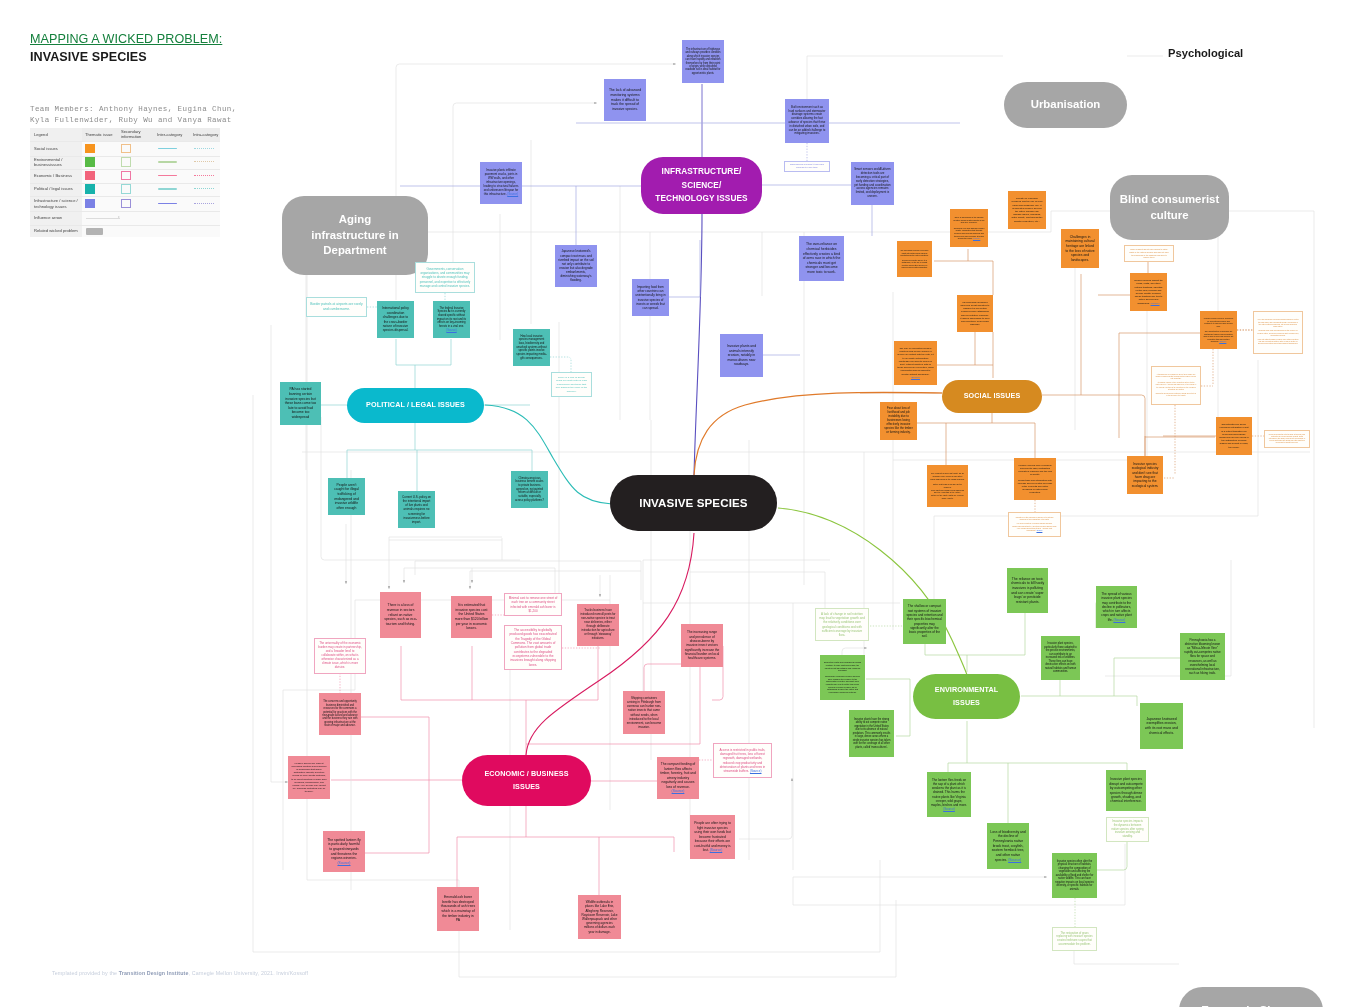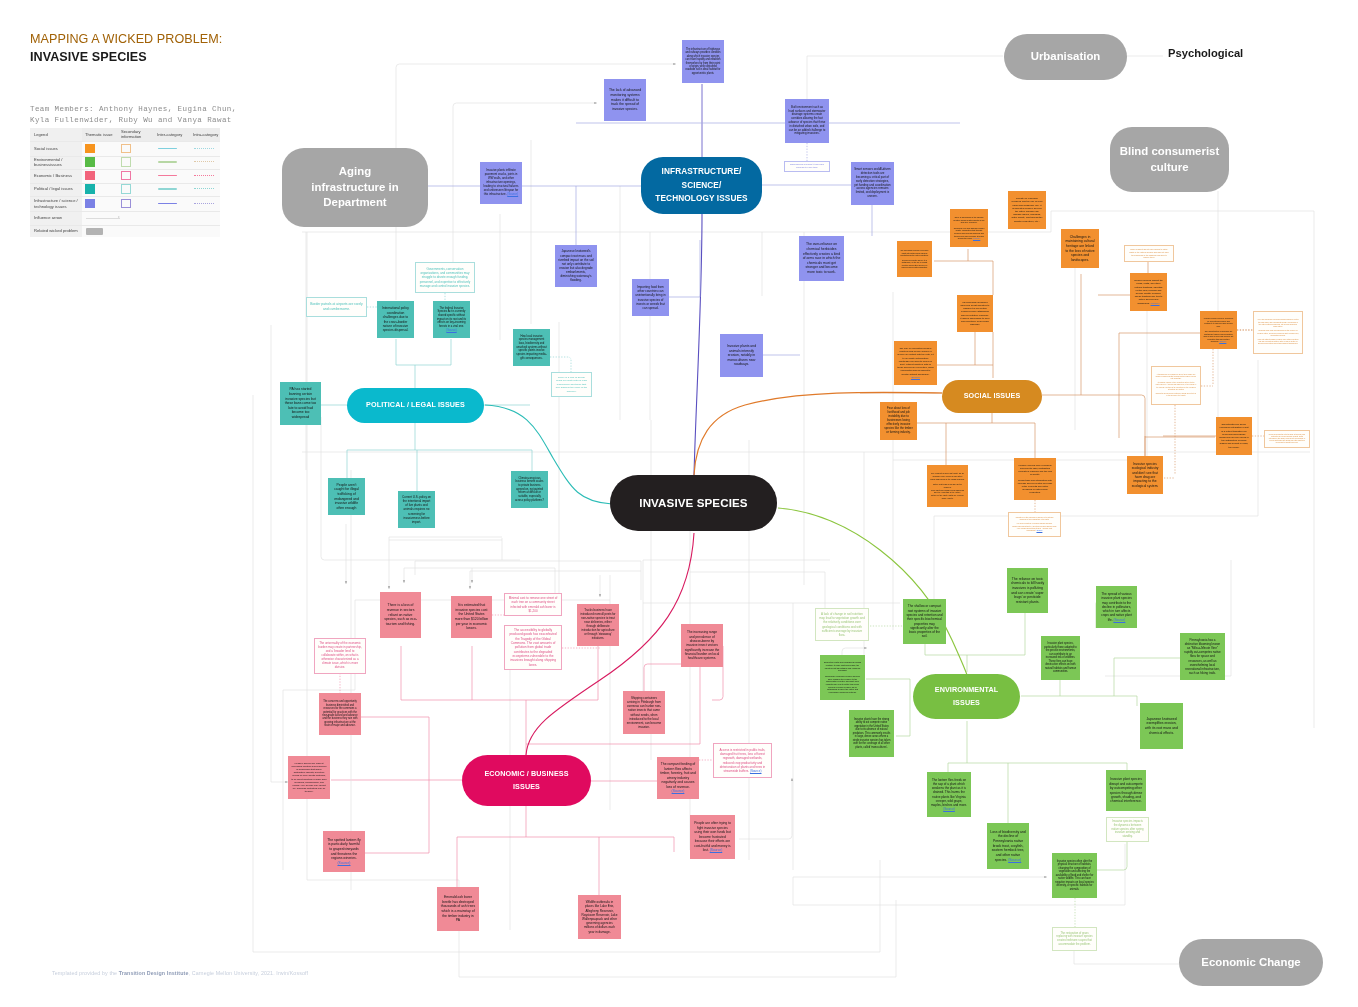--- a/index.html
+++ b/index.html
@@ -1,20 +1,20 @@
 <!DOCTYPE html>
 <html><head>
 <meta charset="utf-8">
 <style>
   html,body{margin:0;padding:0;background:#ffffff;}
   body{width:1358px;height:1007px;position:relative;overflow:hidden;
        font-family:"Liberation Sans",sans-serif;-webkit-font-smoothing:antialiased;}
   #stage{position:absolute;left:0;top:0;width:1358px;height:1007px;background:#ffffff;}
   svg#links{position:absolute;left:0;top:0;width:1358px;height:1007px;}
-  .ttl1{position:absolute;left:30px;top:32px;font-size:12.6px;color:#a16207;letter-spacing:.05px;}
+  .ttl1{position:absolute;left:30px;top:32px;font-size:12.6px;color:#15803d;letter-spacing:.05px;text-decoration:underline;}
   .ttl2{position:absolute;left:30px;top:50px;font-size:12.6px;color:#1a1a1a;font-weight:700;letter-spacing:.05px;}
   .team{position:absolute;left:30px;top:74px;font-size:7.5px;line-height:11.4px;color:#8d8d8d;
         font-family:"Liberation Mono",monospace;letter-spacing:.42px;white-space:pre-line;margin-top:30px;}
   .footer{position:absolute;left:52px;top:970px;font-size:5.3px;color:#c6cedc;letter-spacing:.12px;}
   .footer b{color:#8e9bb6;font-weight:700;}
 
   #legend{position:absolute;left:30px;top:128px;width:190px;height:109px;background:#fafafa;}
   #legend .hdrbg{position:absolute;left:0;top:0;width:190px;height:12.5px;background:#ececec;}
   #legend .colbg{position:absolute;left:0;top:0;width:52px;height:109px;background:#f0f0f0;}
   #legend .colhead{position:absolute;font-size:4.1px;color:#3f3f3f;line-height:5px;}
@@ -23,21 +23,21 @@
   #legend .swo{position:absolute;width:9.5px;height:9.5px;border:0.8px solid;background:#fafafa;box-sizing:border-box;}
   #legend .ln{position:absolute;height:1.1px;width:19px;border-radius:1px;}
   #legend .dln{position:absolute;height:0;width:20px;border-top:1.2px dotted;}
   #legend .div{position:absolute;left:0;width:190px;height:0.6px;background:#e9e9e9;}
   #legend .gray{position:absolute;width:17px;height:7px;background:#b3b3b3;border-radius:1px;}
   #legend .arrowln{position:absolute;height:0.6px;background:#dcdcdc;}
 
   .node{position:absolute;display:flex;align-items:center;justify-content:center;text-align:center;
         color:#fff;font-weight:700;white-space:pre-line;letter-spacing:.1px;}
   .rel{position:absolute;display:flex;align-items:center;justify-content:center;text-align:center;
-       color:#fff;font-weight:700;border-radius:999px;background:#a6a6a6;white-space:pre-line;line-height:1.35;}
+       color:#fff;font-weight:700;border-radius:999px;background:#a6a6a6;white-space:pre-line;line-height:1.35;margin-top:48px;}
   .relplain{position:absolute;color:#1a1a1a;font-weight:700;white-space:nowrap;}
 
   .note{position:absolute;text-align:center;overflow:hidden;box-sizing:border-box;
         display:flex;align-items:center;justify-content:center;padding:1px 3.2px;white-space:pre-line;}
   .note.pri{color:#141414;}
   .note.sec{background:#fffefb;border-width:0.6px;border-style:solid;}
   .note a{color:#3b6fe0;text-decoration:underline;}
 </style>
 </head>
 <body>
@@ -283,21 +283,21 @@
       <div class="div" style="top:82.5px"></div>
       <div class="rowlabel" style="top:87px">Influence arrow</div>
       <div class="arrowln" style="left:56px;top:89.6px;width:34px"></div>
       <div style="position:absolute;left:88px;top:87.9px;width:0;height:0;border-left:2.6px solid #d0d0d0;border-top:1.7px solid transparent;border-bottom:1.7px solid transparent"></div>
       <div class="div" style="top:96.5px"></div>
       <div class="rowlabel" style="top:100.3px">Related wicked problem</div>
       <div class="gray" style="left:56px;top:99.5px"></div>
     </div>
   <div id="nodes-layer">
       <div class="node" style="left:610px;top:475px;width:167px;height:56px;background:#231f20;font-size:11.6px;line-height:1.2;border-radius:999px">INVASIVE SPECIES</div>
-      <div class="node" style="left:641px;top:157px;width:121px;height:57px;background:#0369a1;font-size:8.25px;line-height:1.68;border-radius:22px">INFRASTRUCTURE/
+      <div class="node" style="left:641px;top:157px;width:121px;height:57px;background:#a21caf;font-size:8.25px;line-height:1.68;border-radius:22px">INFRASTRUCTURE/
 SCIENCE/
 TECHNOLOGY ISSUES</div>
       <div class="node" style="left:347px;top:388px;width:137px;height:35px;background:#0ab9cd;font-size:7.2px;line-height:1.2;border-radius:999px">POLITICAL / LEGAL ISSUES</div>
       <div class="node" style="left:942px;top:380px;width:100px;height:33px;background:#d68a20;font-size:7.2px;line-height:1.2;border-radius:999px">SOCIAL ISSUES</div>
       <div class="node" style="left:462px;top:755px;width:129px;height:51px;background:#e00a5f;font-size:7.2px;line-height:1.75;border-radius:999px">ECONOMIC / BUSINESS
 ISSUES</div>
       <div class="node" style="left:913px;top:674px;width:107px;height:45px;background:#78bf42;font-size:7.2px;line-height:1.7;border-radius:999px">ENVIRONMENTAL
 ISSUES</div>
       <div class="rel" style="left:282px;top:148px;width:146px;height:79px;font-size:11.4px;border-radius:22px">Aging
 infrastructure in

